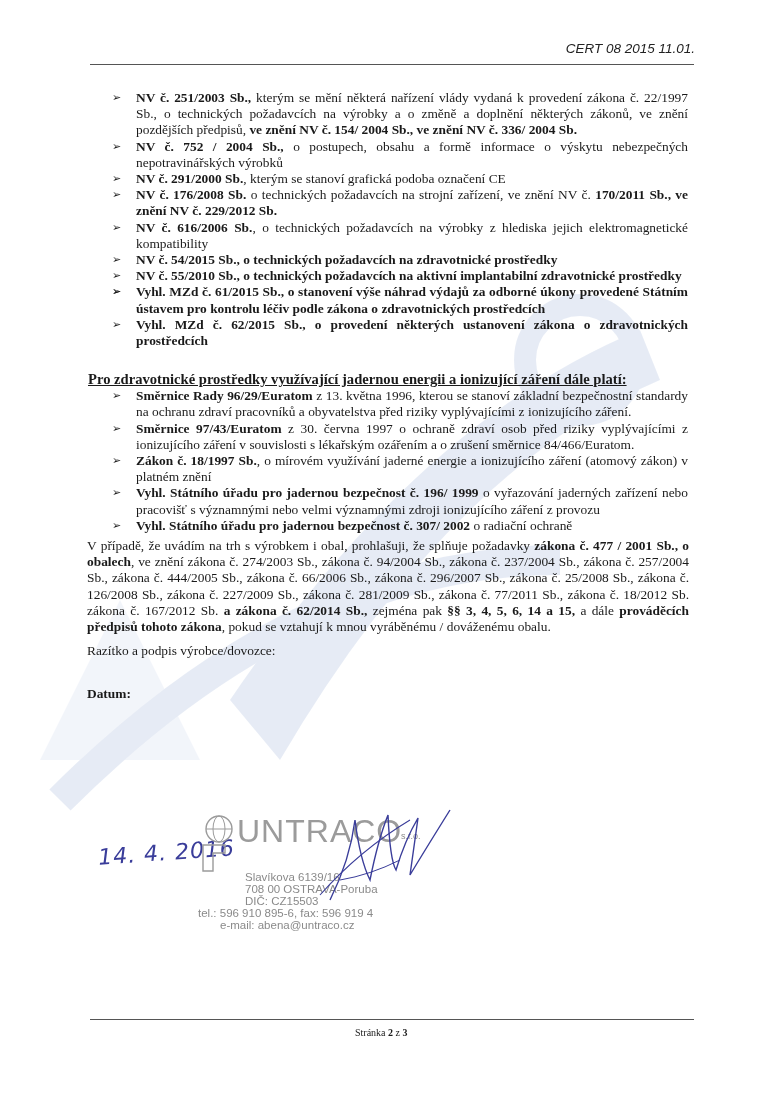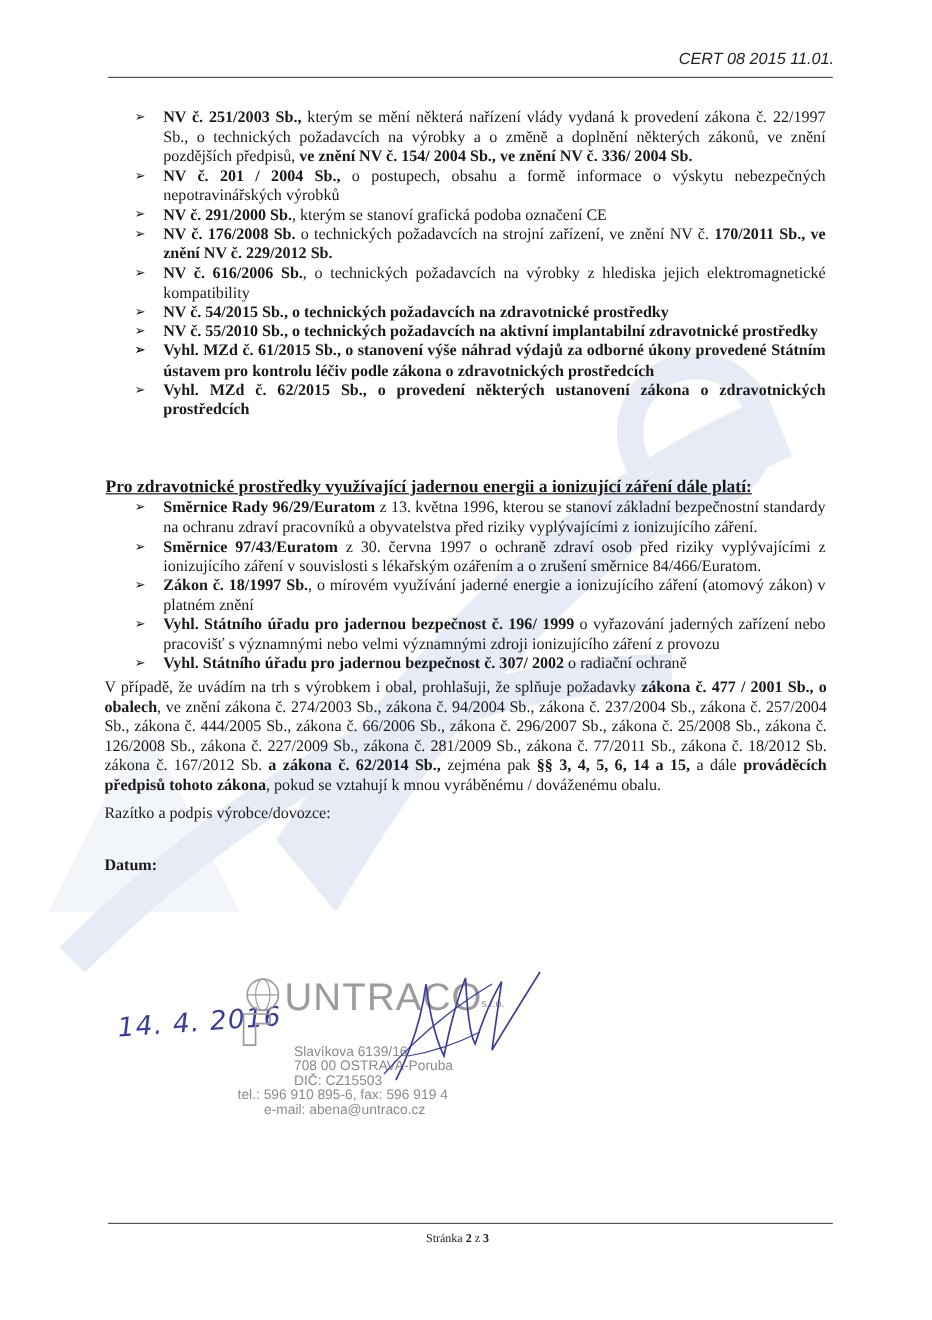--- a/index.html
+++ b/index.html
@@ -20,21 +20,21 @@
     .content {
       position: absolute; left: 98px; top: 90px; width: 590px; font-size: 13.4px; line-height: 16.2px;
     }
     ul.bullets { list-style: none; margin: 0; padding: 0; }
     ul.bullets li { position: relative; padding-left: 38px; text-align: justify; margin: 0; }
     ul.bullets li .arrow {
       position: absolute; left: 14px; top: 0; font-family: "DejaVu Sans", sans-serif; font-size: 11px;
     }
     b { font-weight: bold; }
     .section-heading {
-      margin-top: 49px; margin-left: -10px; font-weight: bold; text-decoration: underline;
+      margin-top: 22px; margin-left: -10px; font-weight: bold; text-decoration: underline;
       font-size: 14.6px; line-height: 17px;
     }
     .paragraph { margin-top: 4px; margin-left: -11px; text-align: justify; width: 602px; }
     .stamp-label { margin-top: 8px; margin-left: -11px; font-weight: normal; }
     .datum-label { margin-top: 26px; margin-left: -11px; font-weight: bold; }
     .date-written {
       position: absolute; left: 98px; top: 840px; font-family: "DejaVu Sans", sans-serif; font-style: italic;
       font-size: 22px; color: #3a3d9a; letter-spacing: 1px; transform: rotate(-4deg);
     }
     .stamp {
@@ -61,21 +61,21 @@
   <circle cx="580" cy="360" r="55" fill="none" stroke="#4a6fb5" stroke-width="22"></circle>
   <path d="M60 800 Q300 560 560 560" fill="none" stroke="#4a6fb5" stroke-width="30"></path>
 </svg>
 
 <div class="header-ref">CERT 08 2015 11.01.</div>
 <div class="header-rule"></div>
 
 <div class="content">
   <ul class="bullets" id="regs-list">
       <li><span class="arrow">➢</span><b>NV č. 251/2003 Sb.,</b><span> kterým se mění některá nařízení vlády vydaná k provedení zákona č. 22/1997 Sb., o technických požadavcích na výrobky a o změně a doplnění některých zákonů, ve znění pozdějších předpisů, </span><b>ve znění NV č. 154/ 2004 Sb., ve znění NV č. 336/ 2004 Sb.</b></li>
-      <li><span class="arrow">➢</span><b>NV č. 201 / 2004 Sb.,</b><span> o postupech, obsahu a formě informace o výskytu nebezpečných nepotravinářských výrobků</span></li>
+      <li><span class="arrow">➢</span><b>NV č. 752 / 2004 Sb.,</b><span> o postupech, obsahu a formě informace o výskytu nebezpečných nepotravinářských výrobků</span></li>
       <li><span class="arrow">➢</span><b>NV č. 291/2000 Sb.</b><span>, kterým se stanoví grafická podoba označení CE</span></li>
       <li><span class="arrow">➢</span><b>NV č. 176/2008 Sb.</b><span> o technických požadavcích na strojní zařízení, ve znění NV č. </span><b>170/2011 Sb., ve znění NV č. 229/2012 Sb.</b></li>
       <li><span class="arrow">➢</span><b>NV č. 616/2006 Sb.</b><span>, o technických požadavcích na výrobky z hlediska jejich elektromagnetické kompatibility</span></li>
       <li><span class="arrow">➢</span><b>NV č. 54/2015 Sb., o technických požadavcích na zdravotnické prostředky</b></li>
       <li><span class="arrow">➢</span><b>NV č. 55/2010 Sb., o technických požadavcích na aktivní implantabilní zdravotnické prostředky</b></li>
       <li><span class="arrow">➢</span></li>
       <li><span class="arrow">➢</span><b>Vyhl. MZd č. 61/2015 Sb., o stanovení výše náhrad výdajů za odborné úkony provedené Státním ústavem pro kontrolu léčiv podle zákona o zdravotnických prostředcích</b></li>
       <li><span class="arrow">➢</span><b>Vyhl. MZd č. 62/2015 Sb.,  o provedení některých ustanovení zákona o zdravotnických prostředcích</b></li>
     </ul>
 

